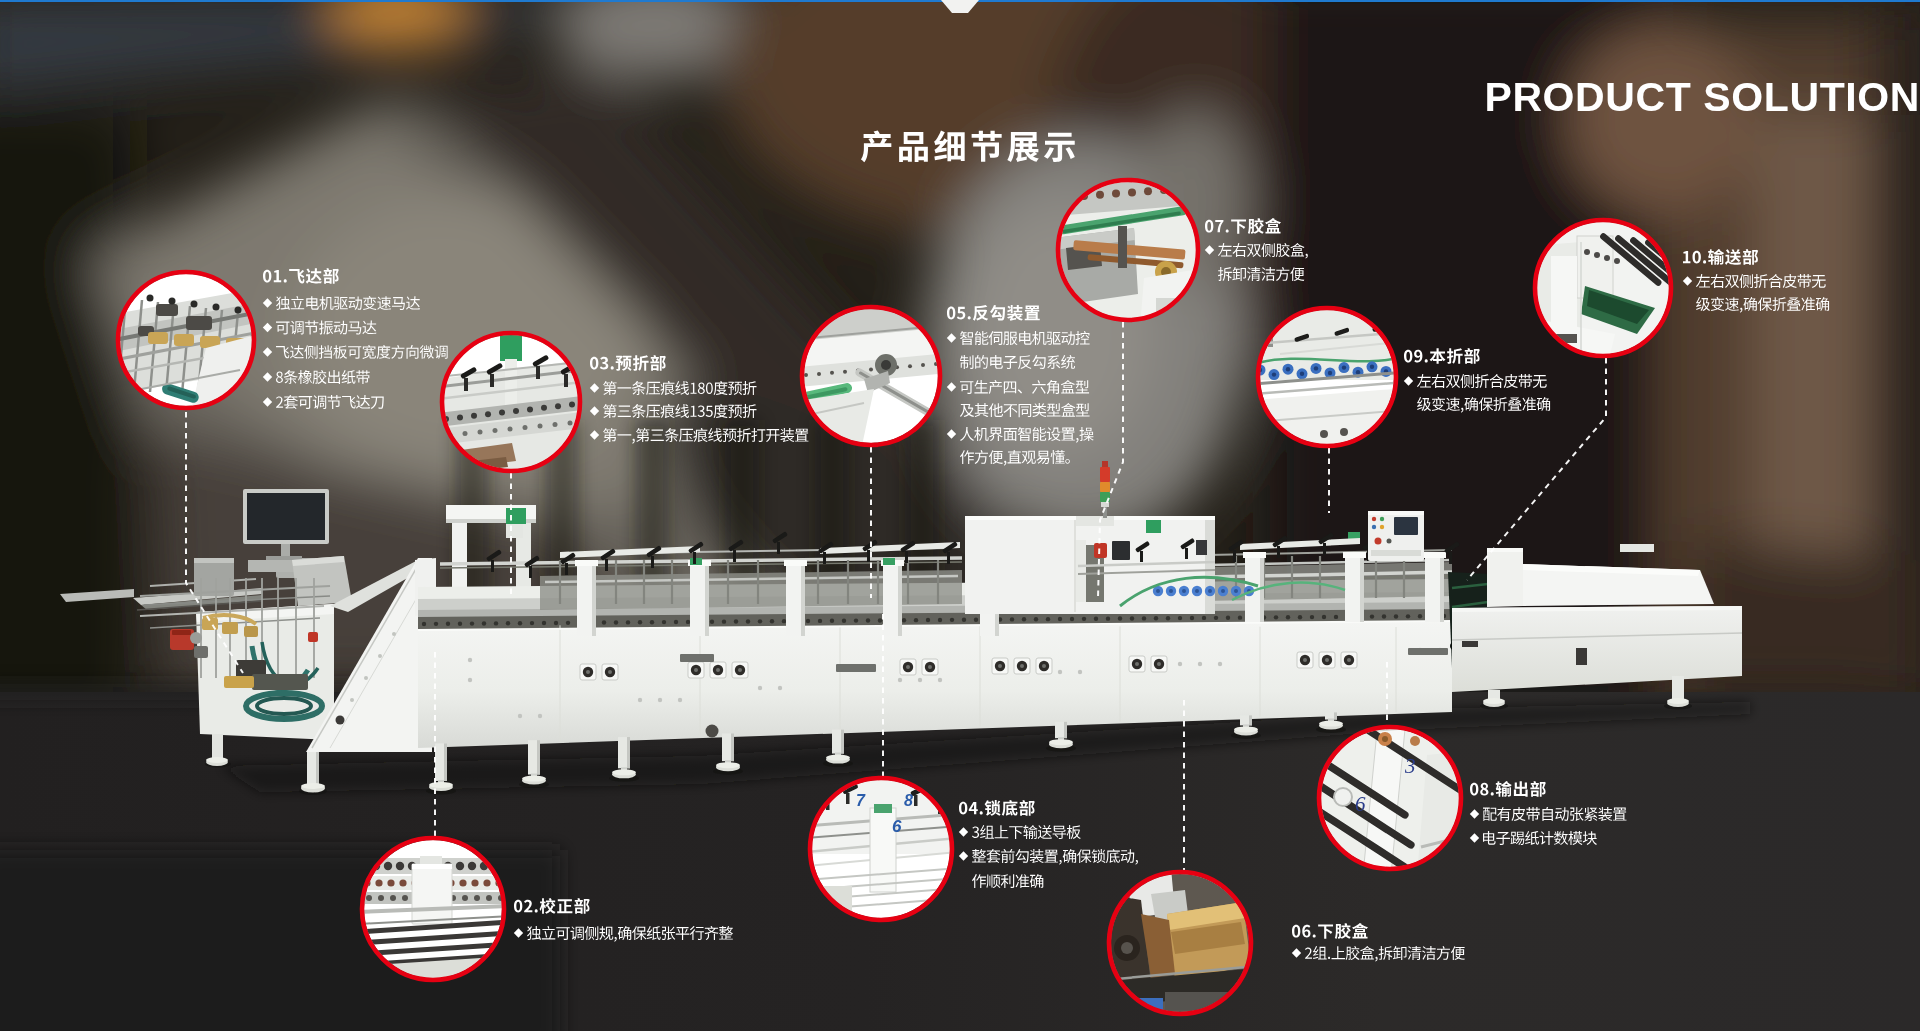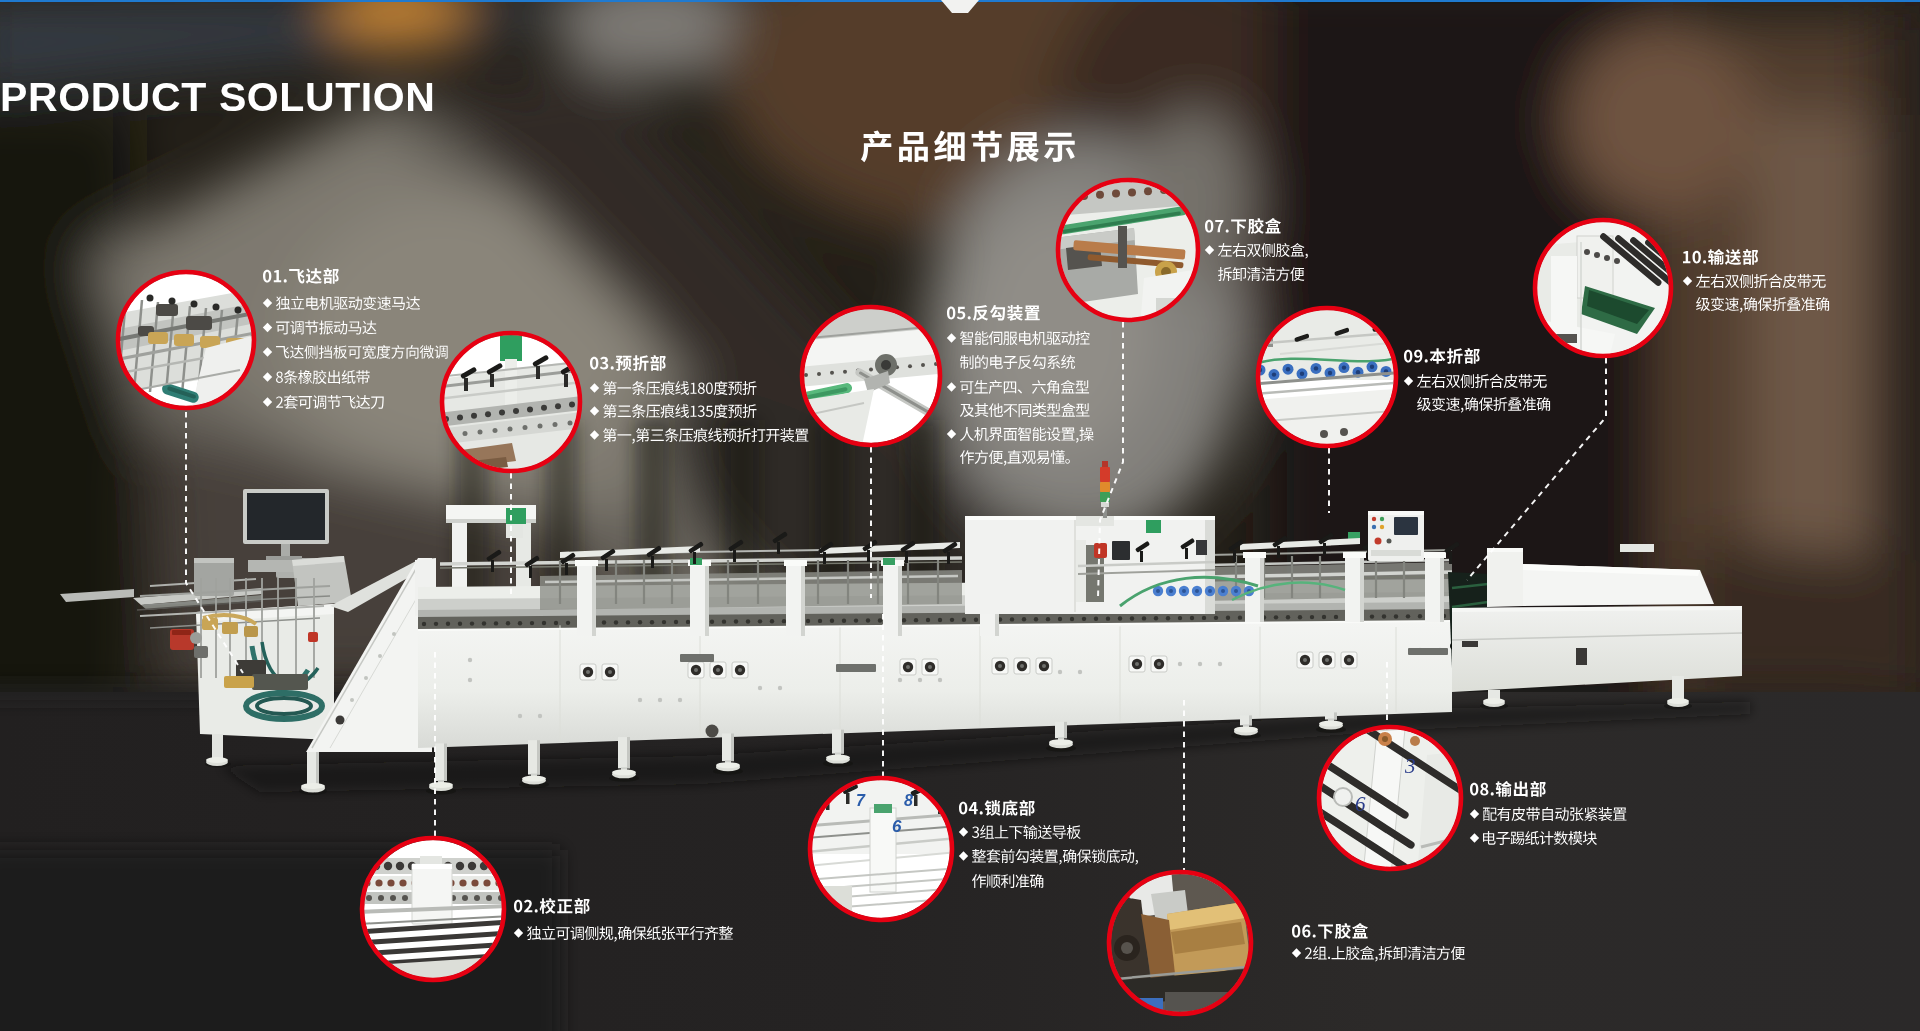--- a/index.html
+++ b/index.html
@@ -1,17 +1,17 @@
 <!DOCTYPE html>
 <html><head><meta charset="utf-8"><style>
 *{margin:0;padding:0;box-sizing:border-box}
 html,body{width:1920px;height:1031px;overflow:hidden;background:#242020}
 #page{position:relative;width:1920px;height:1031px;overflow:hidden;font-family:"Liberation Sans",sans-serif}
 .bg{position:absolute}
-#head1{position:absolute;left:0;top:74px;width:1920px;text-align:left;color:#fff;font-weight:bold;font-size:41px;letter-spacing:0.6px;z-index:6}
+#head1{position:absolute;left:0;top:74px;width:1920px;text-align:right;color:#fff;font-weight:bold;font-size:41px;letter-spacing:0.6px;z-index:6}
 </style></head>
 <body>
 <div id="page">
 <div class="bg" style="left:0;top:0;width:1920px;height:2px;background:#1f7ad0;z-index:5"></div>
 <div class="bg" style="left:941px;top:0;width:38px;height:13px;background:#f2f2f0;clip-path:polygon(0 0,100% 0,71% 100%,29% 100%);z-index:5"></div>
 <div id="head1">PRODUCT SOLUTION</div>
 <svg width="1920" height="1031" viewBox="0 0 1920 1031" style="position:absolute;left:0;top:0">
       <defs>
         <linearGradient id="faceg" x1="0" y1="0" x2="0" y2="1">
           <stop offset="0" stop-color="#f4f5f3"></stop>

